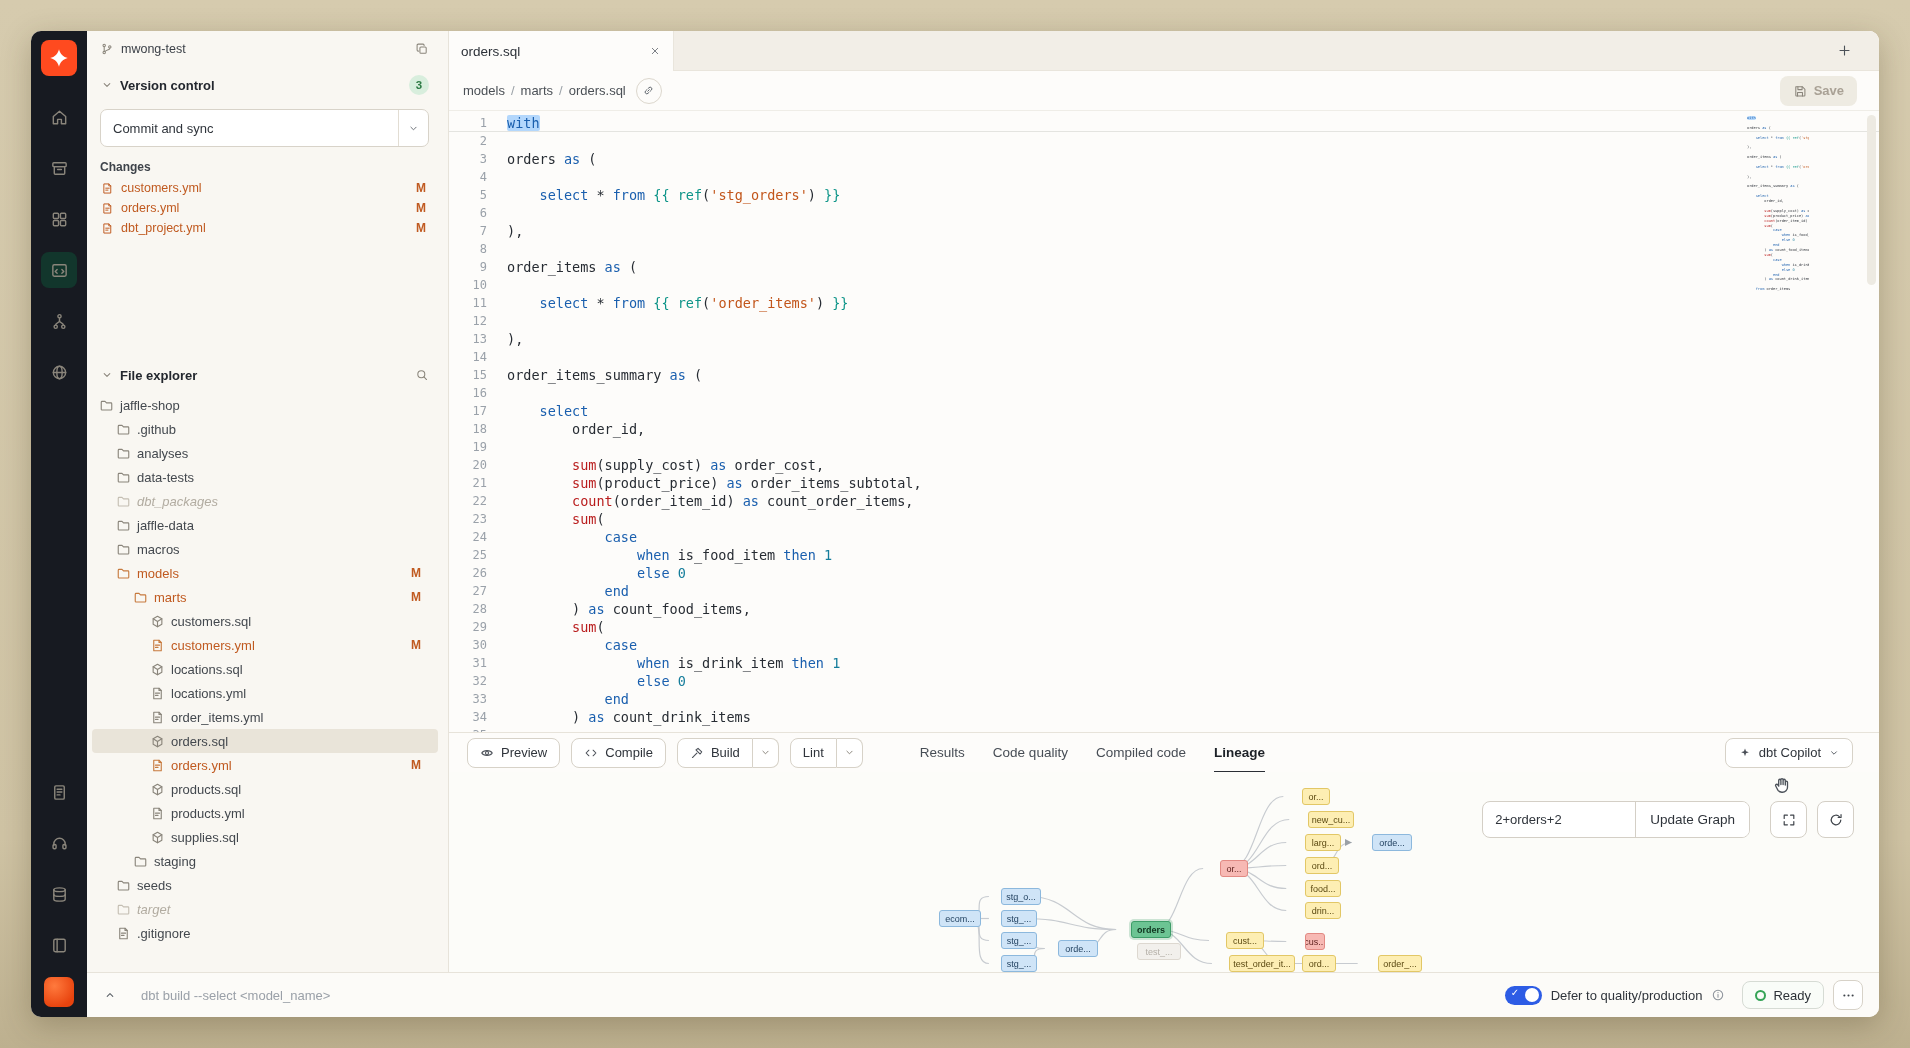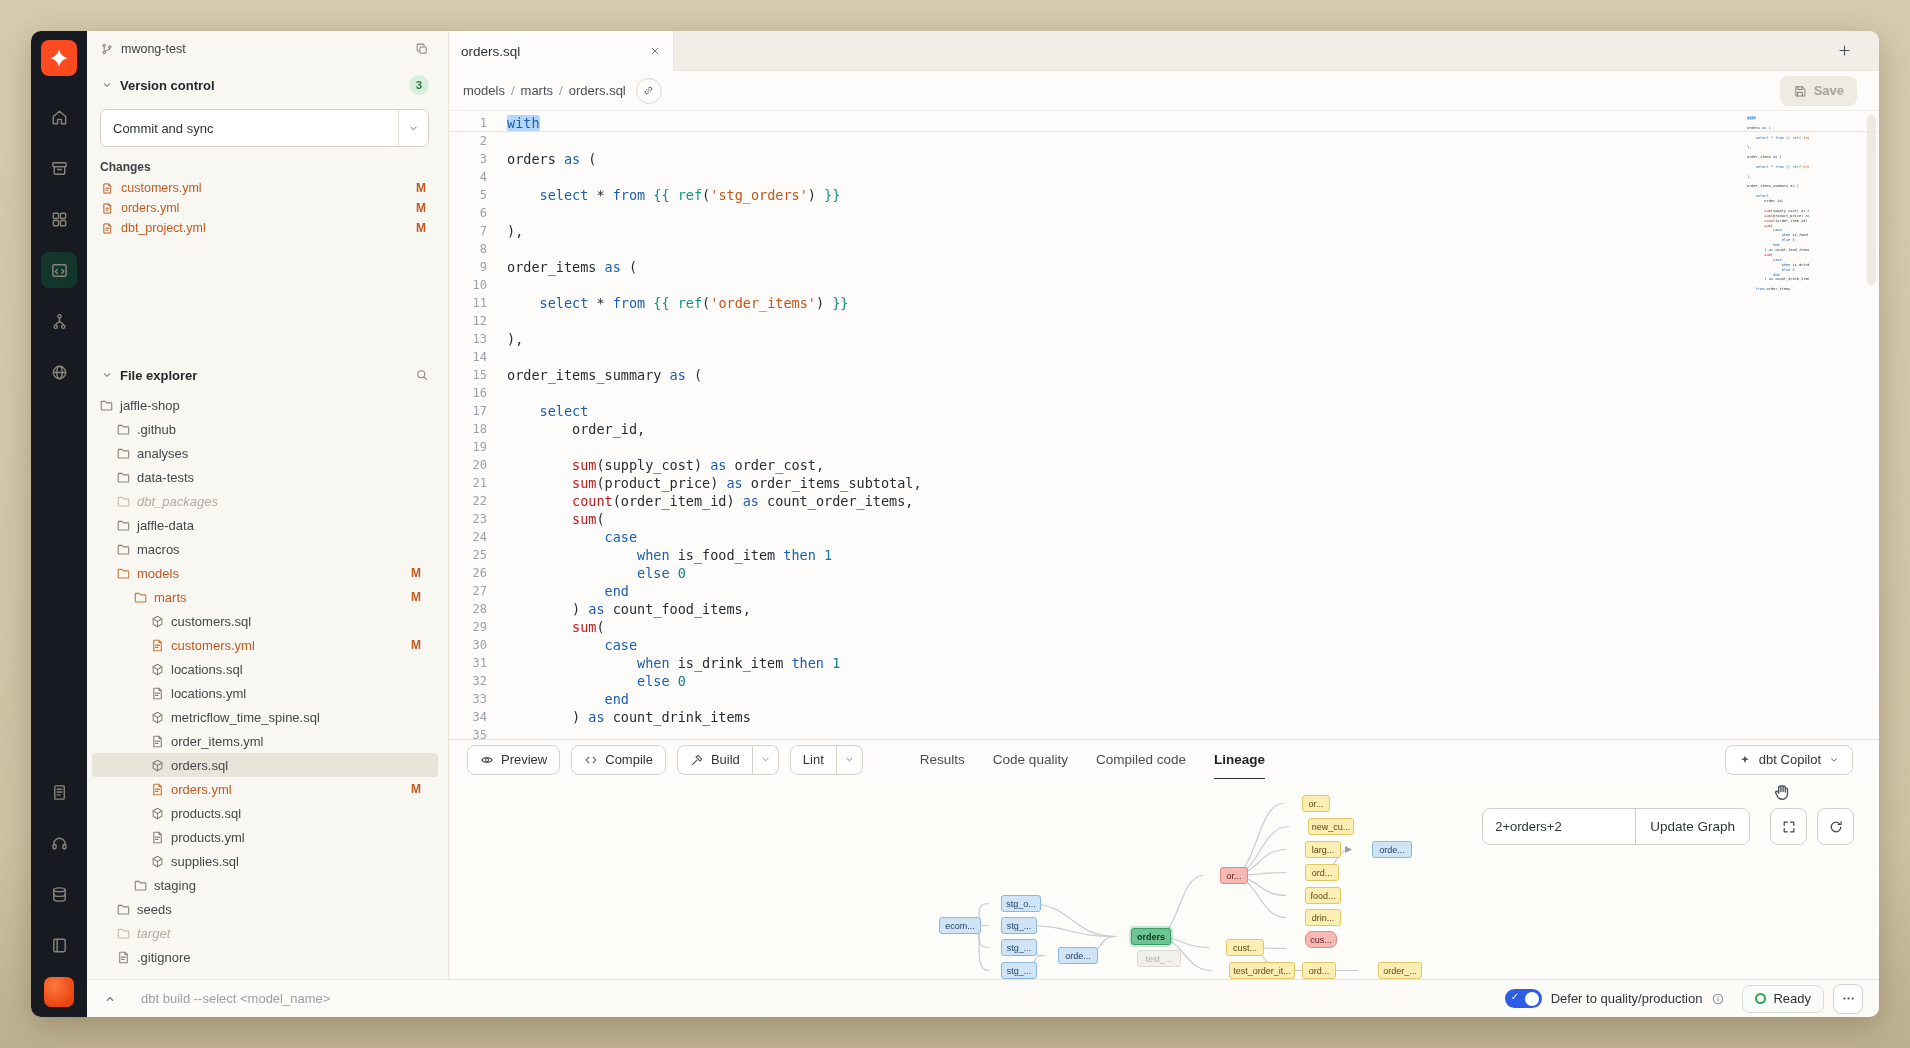--- a/index.html
+++ b/index.html
@@ -142,21 +142,21 @@
   .selector input { width:152px; border:none; outline:none; padding:0 12px; font-size:13px;
     color:#2f343b; background:transparent; font-family:"Liberation Sans",sans-serif; }
   .upd { border-left:1px solid #d4cfc6; padding:0 14px; display:flex; align-items:center;
     font-size:13.5px; color:#2f343b; background:#fff; cursor:pointer; }
   .icon-btn { width:37px; height:37px; border:1px solid #d4cfc6; border-radius:8px; background:#fff;
     display:flex; align-items:center; justify-content:center; color:#3f444b; cursor:pointer; }
   .icon-btn svg { width:16px; height:16px; }
   .gap20 { width:20px; } .gap10 { width:10px; }
   .hand-cursor { position:absolute; top:2px; left:1322px; width:22px; height:22px; color:#4a5058; }
 
-  .statusbar { height:38px; flex:none; border-top:1px solid #e7e3da; background:#fcfbf8;
+  .statusbar { height:45px; flex:none; border-top:1px solid #e7e3da; background:#fcfbf8;
     display:flex; align-items:center; gap:10px; padding:0 16px 0 10px; }
   .sb-chev { width:26px; height:26px; display:flex; align-items:center; justify-content:center;
     color:#5a6067; cursor:pointer; } .sb-chev svg { width:14px; height:14px; }
   .command { font-size:13px; color:#9aa0a8; margin-left:8px; }
   .sb-right { margin-left:auto; display:flex; align-items:center; gap:9px; }
   .toggle { width:37px; height:19px; border-radius:10px; background:#2d5ce5; position:relative;
     cursor:pointer; flex:none; }
   .toggle::before { content:"✓"; position:absolute; left:6px; top:1.5px; color:#fff; font-size:10px; }
   .toggle::after { content:""; position:absolute; right:2.5px; top:2.5px; width:14px; height:14px;
     border-radius:50%; background:#fff; }
@@ -480,29 +480,20 @@
                 </div>
                 <div class="tree-item" style="padding-left: 58px;">
                   <span class="icn">
                     <svg viewBox="0 0 20 20" fill="none" stroke="currentColor" stroke-width="1.5" stroke-linecap="round" stroke-linejoin="round">
                       <path d="M5 3 h7 l3 3 v11 H5 Z"></path>
                       <path d="M12 3 v3 h3"></path>
                       <path d="M7.3 9.5 h5.4 M7.3 12.5 h3.4"></path>
                     </svg>
                   </span>
                   <span>locations.yml</span>
-                </div>
-                <div class="tree-item" style="padding-left: 58px;">
-                  <span class="icn">
-                    <svg viewBox="0 0 20 20" fill="none" stroke="currentColor" stroke-width="1.5" stroke-linecap="round" stroke-linejoin="round">
-                      <path d="M10 3 L15.8 6.4 V13.6 L10 17 L4.2 13.6 V6.4 Z"></path>
-                      <path d="M4.2 6.4 L10 10 L15.8 6.4 M10 10 V17"></path>
-                    </svg>
-                  </span>
-                  <span>metricflow_time_spine.sql</span>
                 </div>
                 <div class="tree-item" style="padding-left: 58px;">
                   <span class="icn">
                     <svg viewBox="0 0 20 20" fill="none" stroke="currentColor" stroke-width="1.5" stroke-linecap="round" stroke-linejoin="round">
                       <path d="M5 3 h7 l3 3 v11 H5 Z"></path>
                       <path d="M12 3 v3 h3"></path>
                       <path d="M7.3 9.5 h5.4 M7.3 12.5 h3.4"></path>
                     </svg>
                   </span>
                   <span>order_items.yml</span>
@@ -830,21 +821,21 @@
                 <div class="node ghost" style="left: 688px; top: 171px; width: 44px;">test_...</div>
                 <div class="node pink" style="left: 771px; top: 88px; width: 28px;">or...</div>
                 <div class="node yellow" style="left: 777px; top: 160px; width: 38px;">cust...</div>
                 <div class="node yellow" style="left: 780px; top: 183px; width: 66px;">test_order_it...</div>
                 <div class="node yellow" style="left: 853px; top: 16px; width: 28px;">or...</div>
                 <div class="node yellow" style="left: 859px; top: 39px; width: 46px;">new_cu...</div>
                 <div class="node yellow" style="left: 856px; top: 62px; width: 36px;">larg...</div>
                 <div class="node yellow" style="left: 856px; top: 85px; width: 34px;">ord...</div>
                 <div class="node yellow" style="left: 856px; top: 108px; width: 36px;">food...</div>
                 <div class="node yellow" style="left: 856px; top: 130px; width: 36px;">drin...</div>
-                <div class="node pink" style="left: 856px; top: 152px; width: 32px; border-radius: 7px;">cus...</div>
+                <div class="node pink" style="left: 856px; top: 161px; width: 20px;">cus...</div>
                 <div class="node yellow" style="left: 853px; top: 183px; width: 34px;">ord...</div>
                 <div class="node blue" style="left: 923px; top: 62px; width: 40px;">orde...</div>
                 <div class="node yellow" style="left: 929px; top: 183px; width: 44px;">order_...</div>
               </div>
             <div class="lin-controls">
               <div class="selector">
                 <input value="2+orders+2" style="">
                 <div class="upd">Update Graph</div>
               </div>
               <span class="gap20"></span>

